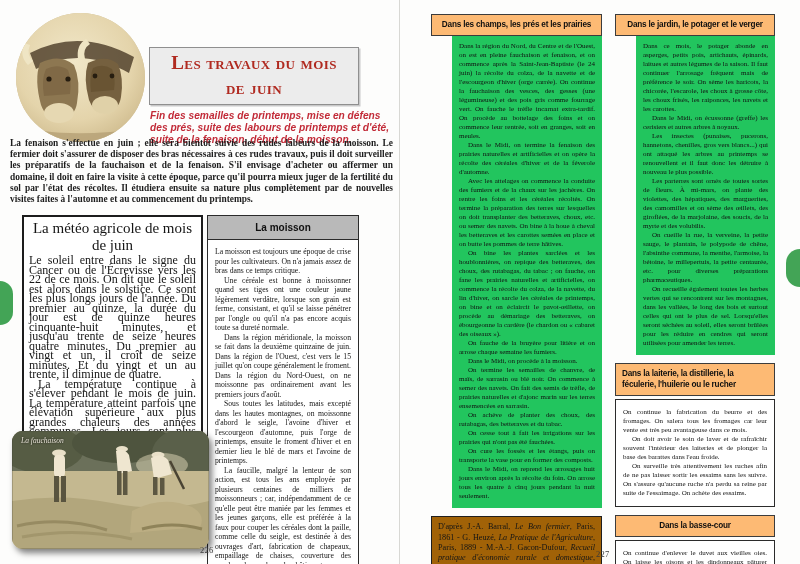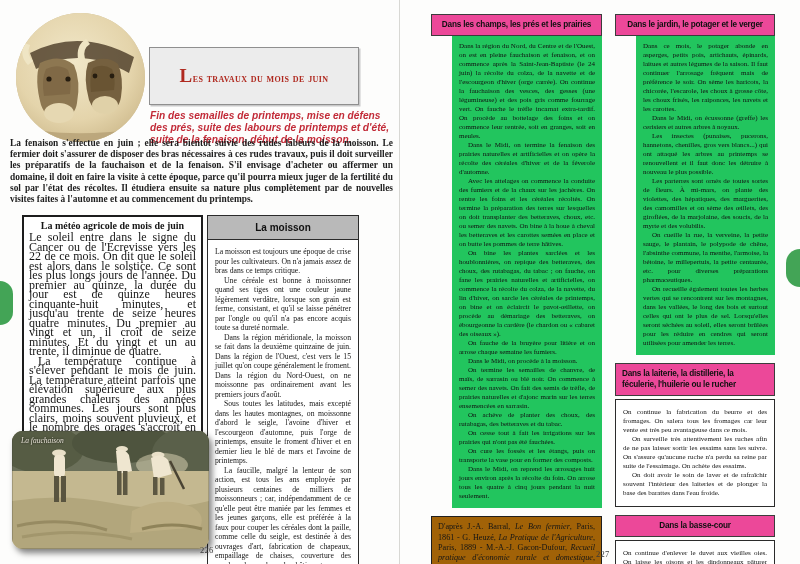--- a/index.html
+++ b/index.html
@@ -15,33 +15,33 @@
 
   
   .oxen-medallion { position:absolute; left:16px; top:13px; width:129px; height:129px;
     border-radius:50%; overflow:hidden; box-shadow:0 0 0 1px #cfc09a inset; }
   .oxen-medallion svg { display:block; }
 
   .title-box { position:absolute; left:149px; top:47px; width:210px; height:58px;
     background:#ececec; border:1px solid #8f8f8f; box-shadow:1.5px 1.5px 0 #c9c9c9;
     display:flex; align-items:center; justify-content:center; padding:2px 10px; }
   .title-text { font-family:"Liberation Serif", serif; font-weight:bold; font-variant:small-caps;
-    color:#b02a20; font-size:12px; line-height:1.3; text-align:center; letter-spacing:.4px; }
+    color:#b02a20; font-size:19px; line-height:1.3; text-align:center; letter-spacing:.4px; }
   .title-text::first-letter { font-size:19px; }
 
   .subtitle { position:absolute; left:150px; top:110px; width:243px;
     font-family:"Liberation Sans", sans-serif; font-weight:bold; font-style:italic;
     color:#c22b38; font-size:10.2px; line-height:1.17; }
 
   .intro { position:absolute; left:10px; top:138px; width:383px;
     font-weight:bold; font-size:9.4px; line-height:11.2px; text-align:justify; color:#1d1d1d; }
 
   .meteo-box { position:absolute; left:22px; top:215px; width:181px;
     background:#fff; border:2px solid #1c1c1c; padding:2px 5px 5px; }
-  .meteo-title { font-weight:bold; font-size:10px; text-align:center; margin:1px 0 2px; }
+  .meteo-title { font-weight:normal; font-size:15px; text-align:center; margin:1px 0 2px; }
   .meteo-box .para { font-size:12px; line-height:9.5px; text-align:justify; }
 
   .moisson-box { position:absolute; left:207px; top:215px; width:152px;
     background:#fff; border:1px solid #2b2b2b; }
   .moisson-header { background:#b9b9b9; border-bottom:1px solid #2b2b2b;
     font-family:"Liberation Sans", sans-serif; font-weight:bold; font-size:10px;
     text-align:center; padding:6px 0; color:#111; }
   .moisson-body { padding:7px 7px 7px; }
   .moisson-body .para { font-size:7.7px; line-height:9.5px; text-align:justify; }
 
@@ -53,21 +53,21 @@
 
   .pagenum { position:absolute; font-size:8.5px; color:#3a3a3a; letter-spacing:.3px; }
   .pagenum.p226 { left:200px; top:545px; }
   .pagenum.p227 { left:596px; top:549px; }
 
   
   .col { position:absolute; top:14px; display:flex; flex-direction:column; gap:8px; }
   .col-a { left:431px; width:171px; }
   .col-b { left:615px; width:160px; }
 
-  .section-header { background:#ec4899; border:1px solid #3c3c3c;
+  .section-header { background:#fdba74; border:1px solid #3c3c3c;
     font-family:"Liberation Sans", sans-serif; font-weight:bold; font-size:8.2px;
     line-height:1.25; letter-spacing:-0.2px; text-align:center; padding:5px 3px; color:#101010; }
   .section-header.oneline { white-space:nowrap; overflow:hidden; }
   .section-header.leftal { text-align:left; padding-left:6px; padding-right:16px; }
 
   .section-gray .section-body { background:#22c55e; padding:6px 7px 7px;margin-left:21px; }
   .section-body .para, .white-body .para { font-size:7px; line-height:9px; text-align:justify; color:#111; }
   .white-body { background:#fff; border:1px solid #2b2b2b; padding:8px 7px; margin-top:3px; }
 
   .para + .para { text-indent:9px; }
@@ -209,22 +209,22 @@
           <p class="para">Les parterres sont ornés de toutes sortes de fleurs. À mi-mars, on plante des violettes, des hépatiques, des marguerites, des camomilles et on sème des œillets, des giroflées, de la marjolaine, des soucis, de la myrte et des volubilis.</p>
           <p class="para">On cueille la rue, la verveine, la petite sauge, le plantain, le polypode de chêne, l'absinthe commune, la menthe, l'armoise, la bétoine, le millepertuis, la petite centaurée, etc. pour diverses préparations pharmaceutiques.</p>
           <p class="para">On recueille également toutes les herbes vertes qui se rencontrent sur les montagnes, dans les vallées, le long des bois et surtout celles qui ont le plus de sel. Lorsqu'elles seront séchées au soleil, elles seront brûlées pour les réduire en cendres qui seront utilisées pour amender les terres.</p>
         </div>
     </div>
 
     <div>
       <div class="section-header leftal">Dans la laiterie, la distillerie, la féculerie, l'huilerie ou le rucher</div>
       <div class="white-body">
           <p class="para">On continue la fabrication du beurre et des fromages. On salera tous les fromages car leur vente est très peu avantageuse dans ce mois.</p>
+          <p class="para">On doit avoir le soin de laver et de rafraîchir souvent l'intérieur des laiteries et de plonger la base des barattes dans l'eau froide.</p>
           <p class="para">On surveille très attentivement les ruches afin de ne pas laisser sortir les essaims sans les suivre. On s'assure qu'aucune ruche n'a perdu sa reine par suite de l'essaimage. On achète des essaims.</p>
-          <p class="para">On doit avoir le soin de laver et de rafraîchir souvent l'intérieur des laiteries et de plonger la base des barattes dans l'eau froide.</p>
         </div>
     </div>
 
     <div>
       <div class="section-header">Dans la basse-cour</div>
       <div class="white-body">
           <p class="para">On continue d'enlever le duvet aux vieilles oies. On laisse les oisons et les dindonneaux pâturer dans les vergers ou sur des terrains engazonnés.</p>
         </div>
     </div>
   </div>

